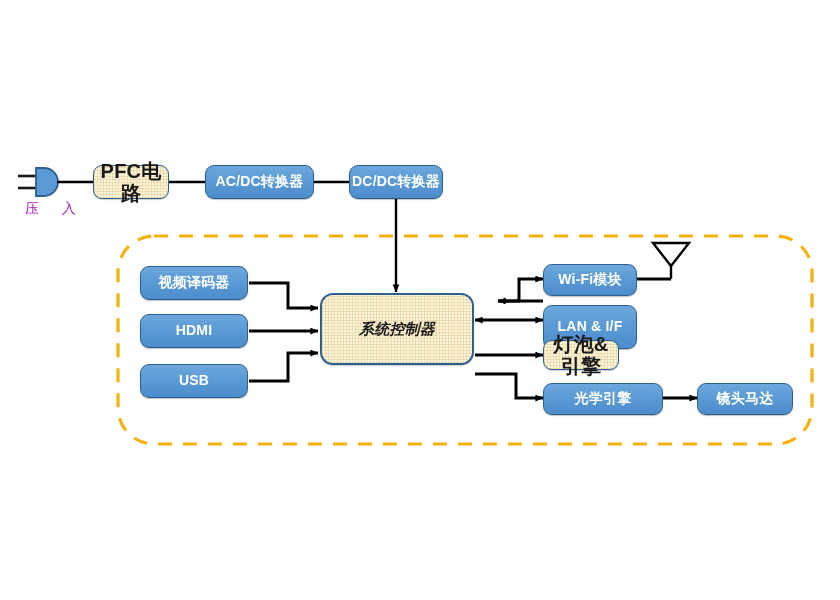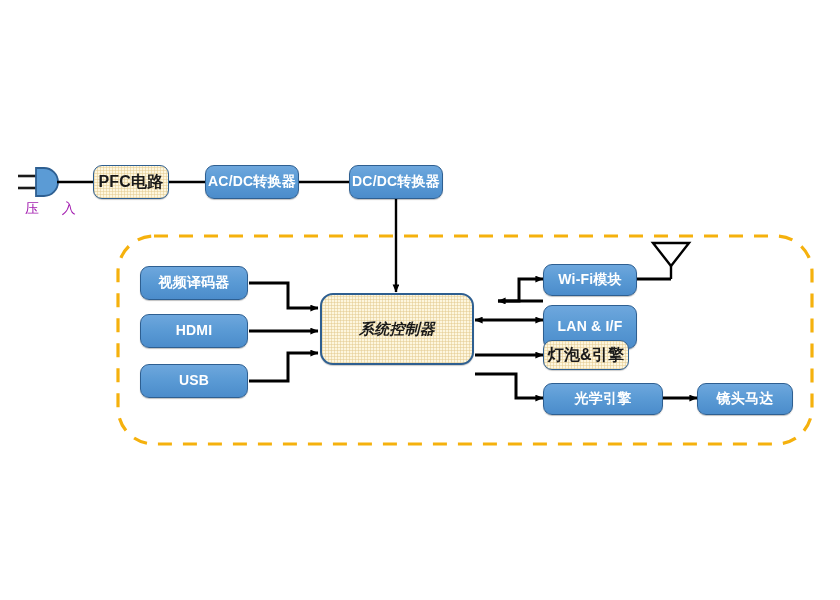--- a/index.html
+++ b/index.html
@@ -42,21 +42,21 @@
     border: 1.6px solid #2e5f91;
     color: #ffffff;
     box-shadow: 0 1px 1px rgba(0,0,0,0.25);
     font-size: 14px;
   }
   .node-cream {
     background: #fdf6de;
     border: 1.8px solid #2e5f91;
     color: #1a1a1a;
     box-shadow: 0 1px 1px rgba(0,0,0,0.2);
-    font-size: 16px;
+    font-size: 20px;
   }
   .node-cream.hatch {
     background-image:
       repeating-linear-gradient(0deg, rgba(226,200,140,.5) 0 1px, transparent 1px 3px),
       repeating-linear-gradient(90deg, rgba(226,200,140,.5) 0 1px, transparent 1px 3px);
   }
   .node-controller {
     font-size: 15px;
     border-radius: 13px;
     border-width: 2px;
@@ -122,21 +122,21 @@
       <line x1="636" y1="279" x2="671" y2="279" stroke="#000" stroke-width="3"></line>
       <line x1="671" y1="279" x2="671" y2="266" stroke="#000" stroke-width="2.4"></line>
       <path d="M653,243 L689,243 L671,266 Z" fill="none" stroke="#000" stroke-width="2.4"></path>
     </g>
   </svg>
 
   <div class="node node-cream hatch" style="left:93px; top:165px; width:76px; height:34px;">
     <span>PFC电路</span>
   </div>
 
-  <div class="node node-blue" style="left:205px; top:165px; width:94px; height:34px;">
+  <div class="node node-blue" style="left:205px; top:165px; width:109px; height:34px;">
     <span>AC/DC转换器</span>
   </div>
 
   <div class="node node-blue" style="left:349px; top:165px; width:94px; height:34px;">
     <span>DC/DC转换器</span>
   </div>
 
   <div class="plug-label" style="left:25px; top:200px;">压  入</div>
 
   <div class="node node-blue" style="left:140px; top:266px; width:108px; height:34px;">
@@ -156,21 +156,21 @@
   </div>
 
   <div class="node node-blue" style="left:543px; top:264px; width:94px; height:32px;">
     <span>Wi-Fi模块</span>
   </div>
 
   <div class="node node-blue" style="left:543px; top:305px; width:94px; height:44px;">
     <span>LAN &amp; I/F</span>
   </div>
 
-  <div class="node node-cream hatch" style="left:543px; top:340px; width:86px; height:30px;">
+  <div class="node node-cream hatch" style="left:543px; top:340px; width:76px; height:30px;">
     <span>灯泡&amp;引擎</span>
   </div>
 
   <div class="node node-blue" style="left:543px; top:383px; width:120px; height:32px;">
     <span>光学引擎</span>
   </div>
 
   <div class="node node-blue" style="left:697px; top:383px; width:96px; height:32px;">
     <span>镜头马达</span>
   </div>

